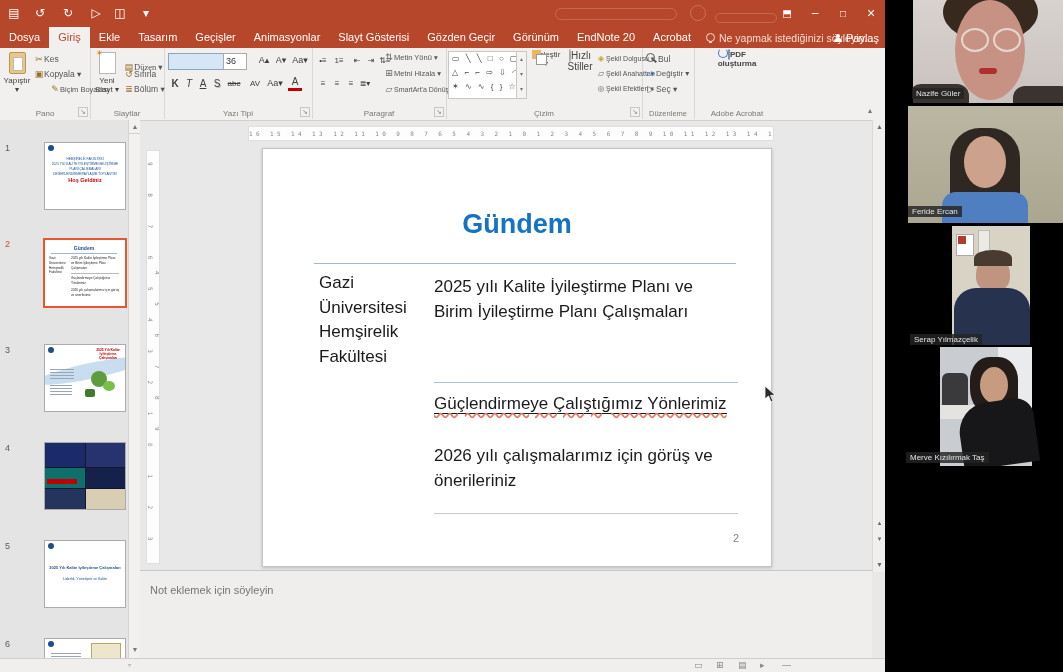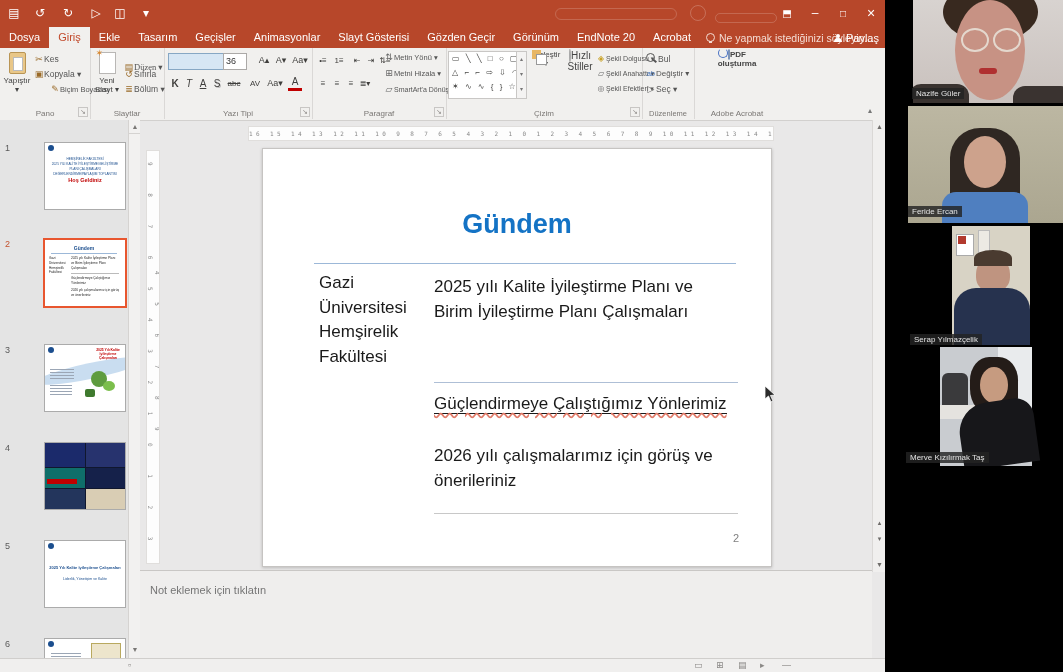--- a/index.html
+++ b/index.html
@@ -326,21 +326,21 @@
     </svg>
 
     <div id="main-scroll" class="abs">
       <div class="sc-btn" style="top:0;">▲</div>
       <div class="sc-btn" style="top:396px;">▴</div>
       <div class="sc-btn" style="top:412px;">▾</div>
       <div class="sc-btn" style="top:438px;">▼</div>
     </div>
 
     <div id="notes" class="abs">
-      <div id="notes-ph" class="abs">Not eklemek için tıklatın</div>
+      <div id="notes-ph" class="abs">Not eklemek için söyleyin</div>
     </div>
     <div id="statusbar" class="abs">
       <div class="view-ic" style="left:128px;">▫</div>
       <div class="view-ic" style="left:694px;">▭</div>
       <div class="view-ic" style="left:716px;">⊞</div>
       <div class="view-ic" style="left:738px;">▤</div>
       <div class="view-ic" style="left:760px;">▸</div>
       <div class="view-ic" style="left:782px;">—</div>
     </div>
   </div>

